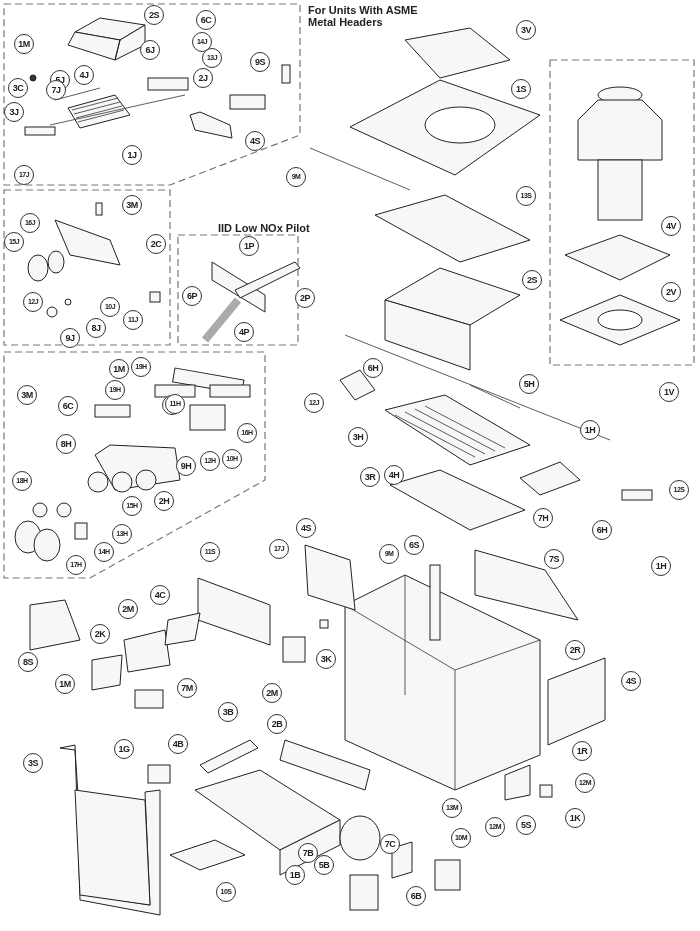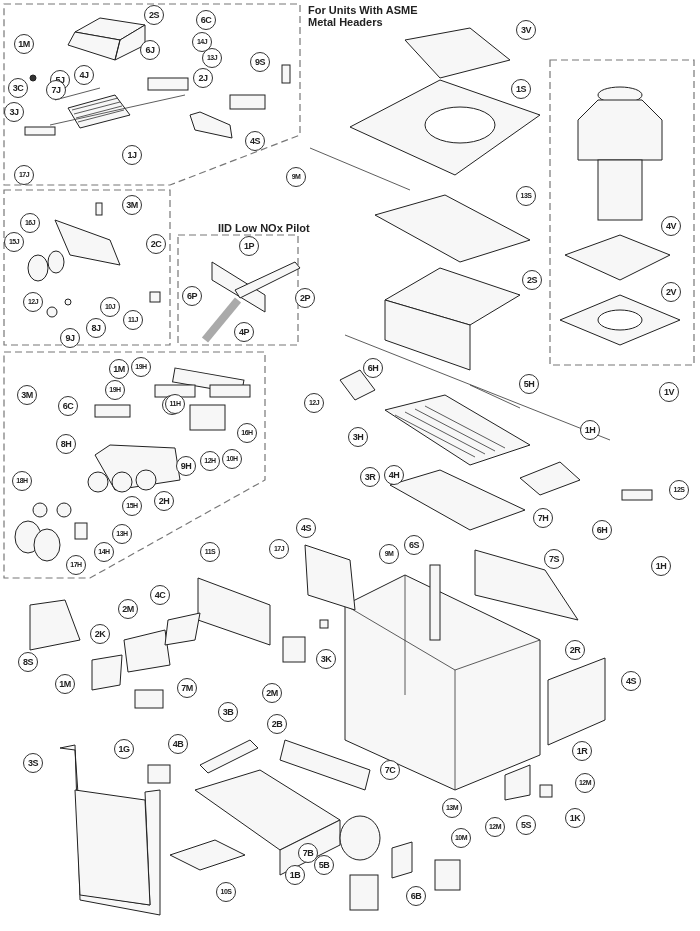--- a/index.html
+++ b/index.html
@@ -222,21 +222,21 @@
   <div class="callout" style="left:272px;top:693px">2M</div>
   <div class="callout" style="left:631px;top:681px">4S</div>
   <div class="callout" style="left:582px;top:751px">1R</div>
   <div class="callout" style="left:228px;top:712px">3B</div>
   <div class="callout" style="left:178px;top:744px">4B</div>
   <div class="callout" style="left:124px;top:749px">1G</div>
   <div class="callout" style="left:277px;top:724px">2B</div>
   <div class="callout" style="left:33px;top:763px">3S</div>
   <div class="callout small" style="left:585px;top:783px">12M</div>
   <div class="callout small" style="left:452px;top:808px">13M</div>
-  <div class="callout" style="left:390px;top:770px">7C</div>
+  <div class="callout" style="left:390px;top:844px">7C</div>
   <div class="callout" style="left:575px;top:818px">1K</div>
   <div class="callout small" style="left:461px;top:838px">10M</div>
   <div class="callout small" style="left:495px;top:827px">12M</div>
   <div class="callout" style="left:526px;top:825px">5S</div>
   <div class="callout" style="left:308px;top:853px">7B</div>
   <div class="callout" style="left:324px;top:865px">5B</div>
   <div class="callout" style="left:295px;top:875px">1B</div>
   <div class="callout small" style="left:226px;top:892px">10S</div>
   <div class="callout" style="left:416px;top:896px">6B</div>
 </div>

